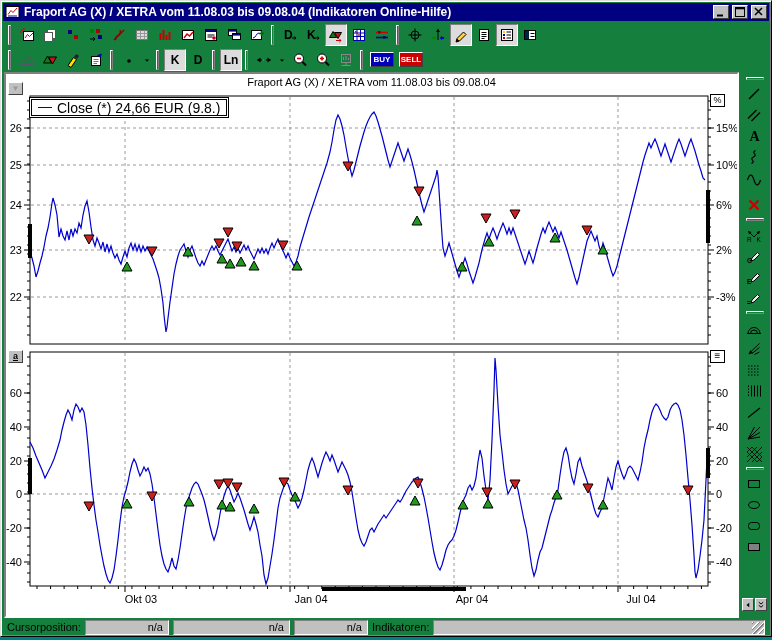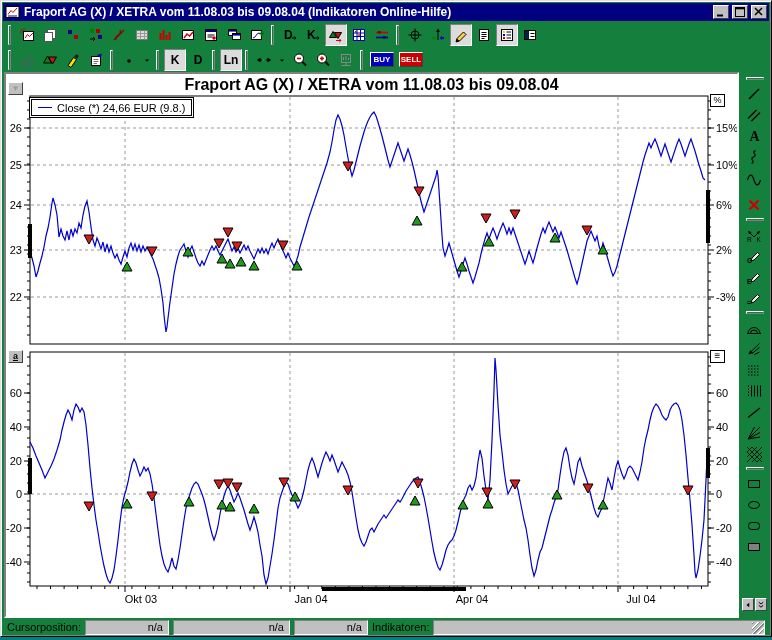--- a/index.html
+++ b/index.html
@@ -24,24 +24,24 @@
   .tb-btn.narrow{width:12px}
   .tb-btn.pressed{border-color:#808080 #fff #fff #808080;background:#dcdcdc}
   .tb-btn .tb-label{font-size:12px;font-weight:bold;color:#000}
   .tb-btn.tag{width:24px;height:15px;border:1px solid;border-color:#fff #404040 #404040 #fff;margin:4px 2px}
   .tb-btn.tag .tb-label{font-size:8px;color:#fff;letter-spacing:0}
   .tb-btn.tag-buy{background:#0000bb}.tb-btn.tag-sell{background:#cc0000}
   #chart-area{position:absolute;left:4px;top:72px;width:735px;height:546px;background:#fff;
     border:2px solid;border-color:#808080 #fff #fff #808080}
   #chart-svg{position:absolute;left:0;top:0}
   #pane-title{position:absolute;left:0;right:0;top:2px;text-align:center;
-    font-size:16px;font-weight:bold;color:#000}
+    font-size:11px;font-weight:normal;color:#000}
   .legend{position:absolute;height:17px;background:#fff;border:1px solid #000;
     box-shadow:0 0 0 1px #fff,0 0 0 2px #000;display:flex;align-items:center;gap:5px;
-    padding:0 6px;font-size:11px;color:#000;white-space:nowrap}
+    padding:0 6px;font-size:14px;color:#000;white-space:nowrap}
   #legend1{left:25px;top:25px}
   #legend2{left:25px;top:280px}
   .lsample{display:inline-block;width:14px;height:0;border-top:1px solid #0000cc}
   .corner-btn{position:absolute;width:15px;height:13px;font-size:9px;line-height:11px;
     text-align:center;color:#000}
   .raised{background:#c0c0c0;border:1px solid;border-color:#fff #404040 #404040 #fff}
   .boxed{background:#fff;border:1px solid #000}
   #collapse1{left:2px;top:8px;color:#9a9a9a;font-size:8px}
   #pctbox{left:704px;top:20px}
   #abtn{left:2px;top:276px;font-weight:bold;text-decoration:underline}

